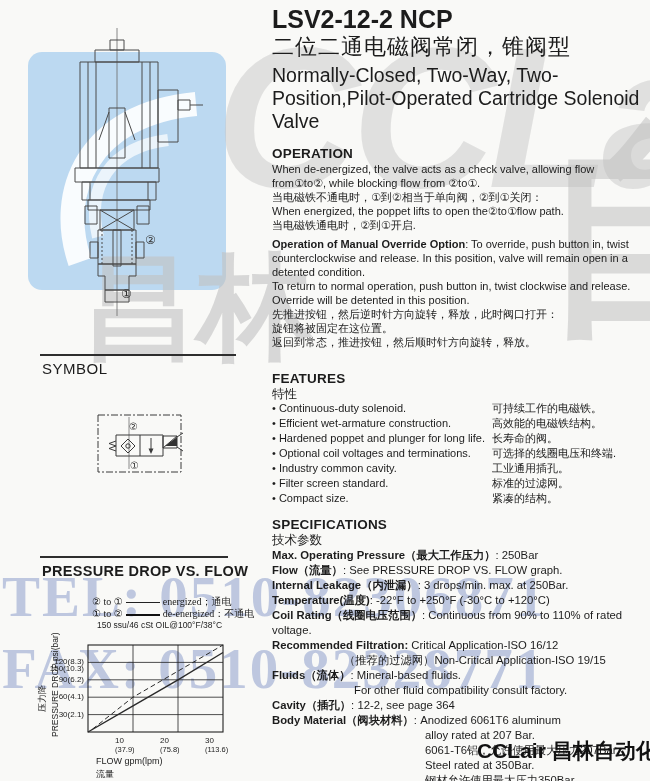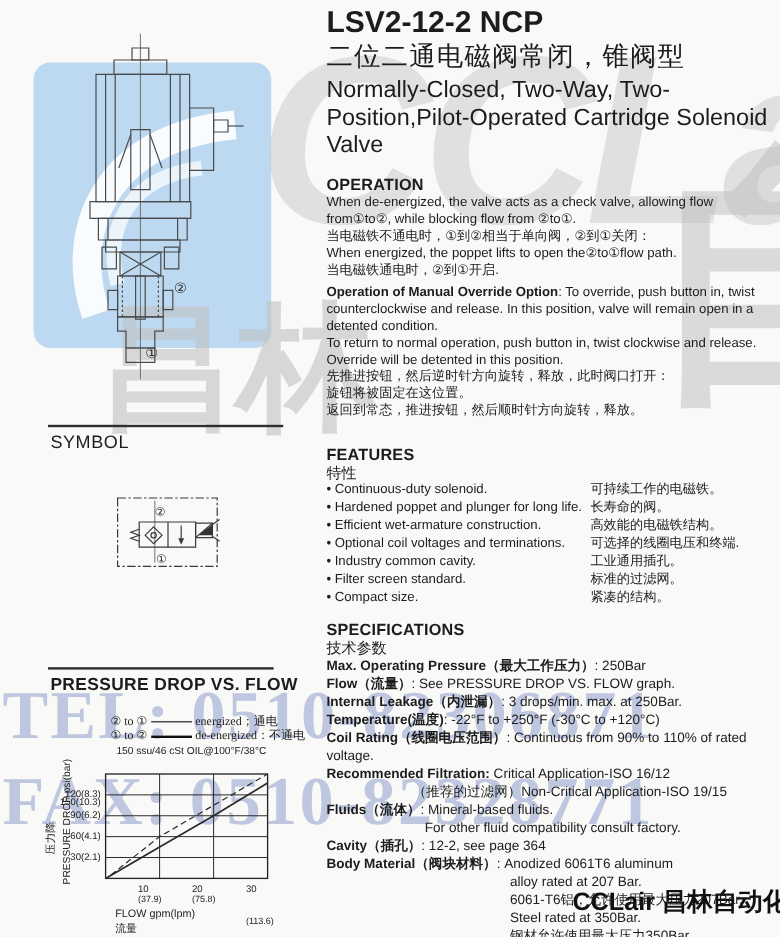--- a/index.html
+++ b/index.html
@@ -153,21 +153,21 @@
   <div class="abs ytick" style="left:28px;top:657px;">120(8.3)</div>
   <div class="abs ytick" style="left:28px;top:675px;">90(6.2)</div>
   <div class="abs ytick" style="left:28px;top:692px;">60(4.1)</div>
   <div class="abs ytick" style="left:28px;top:710px;">30(2.1)</div>
 
   <div class="abs xtick" style="left:115px;top:736px;">10</div>
   <div class="abs xtick xtick2" style="left:115px;top:745px;">(37.9)</div>
   <div class="abs xtick" style="left:160px;top:736px;">20</div>
   <div class="abs xtick xtick2" style="left:160px;top:745px;">(75.8)</div>
   <div class="abs xtick" style="left:205px;top:736px;">30</div>
-  <div class="abs xtick xtick2" style="left:205px;top:745px;margin-top:18px;">(113.6)</div>
+  <div class="abs xtick xtick2" style="left:205px;top:745px;">(113.6)</div>
 
   <div class="abs ylab-rot" style="left:36px;top:712px;font-size:9px;">压力降</div>
   <div class="abs ylab-rot" style="left:50px;top:737px;">PRESSURE DROP psi(bar)</div>
   <div class="abs xlab" style="top:756px;">FLOW gpm(lpm)</div>
   <div class="abs xlab" style="top:768px;">流量</div>
 
   <div class="abs rc model">LSV2-12-2 NCP</div>
   <div class="abs rc t-cn">二位二通电磁阀常闭，锥阀型</div>
   <div class="abs rc t-en">Normally-Closed, Two-Way, Two-Position,Pilot-Operated Cartridge Solenoid Valve</div>
 
@@ -181,22 +181,22 @@
     <div>To return to normal operation, push button in, twist clockwise and release. Override will be detented in this position.</div>
     <div>先推进按钮，然后逆时针方向旋转，释放，此时阀口打开：</div>
     <div>旋钮将被固定在这位置。</div>
     <div>返回到常态，推进按钮，然后顺时针方向旋转，释放。</div>
   </div>
 
   <div class="abs rc sec-h" style="top:371px;">FEATURES</div>
   <div class="abs rc sec-cn" style="top:386px;">特性</div>
   <div class="abs rc" style="top:401px;">
     <div class="feat-row"><span>• Continuous-duty solenoid.</span><span class="feat-cn">可持续工作的电磁铁。</span></div>
+    <div class="feat-row"><span>• Efficient wet-armature construction.</span><span class="feat-cn">高效能的电磁铁结构。</span></div>
     <div class="feat-row"><span>• Hardened poppet and plunger for long life.</span><span class="feat-cn">长寿命的阀。</span></div>
-    <div class="feat-row"><span>• Efficient wet-armature construction.</span><span class="feat-cn">高效能的电磁铁结构。</span></div>
     <div class="feat-row"><span>• Optional coil voltages and terminations.</span><span class="feat-cn">可选择的线圈电压和终端.</span></div>
     <div class="feat-row"><span>• Industry common cavity.</span><span class="feat-cn">工业通用插孔。</span></div>
     <div class="feat-row"><span>• Filter screen standard.</span><span class="feat-cn">标准的过滤网。</span></div>
     <div class="feat-row"><span>• Compact size.</span><span class="feat-cn">紧凑的结构。</span></div>
   </div>
 
   <div class="abs rc sec-h" style="top:517px;">SPECIFICATIONS</div>
   <div class="abs rc sec-cn" style="top:532px;">技术参数</div>
   <div class="abs rc" style="top:548px;width:362px;">
     <div class="spec"><b>Max. Operating Pressure（最大工作压力）</b><span>: 250Bar</span></div>

